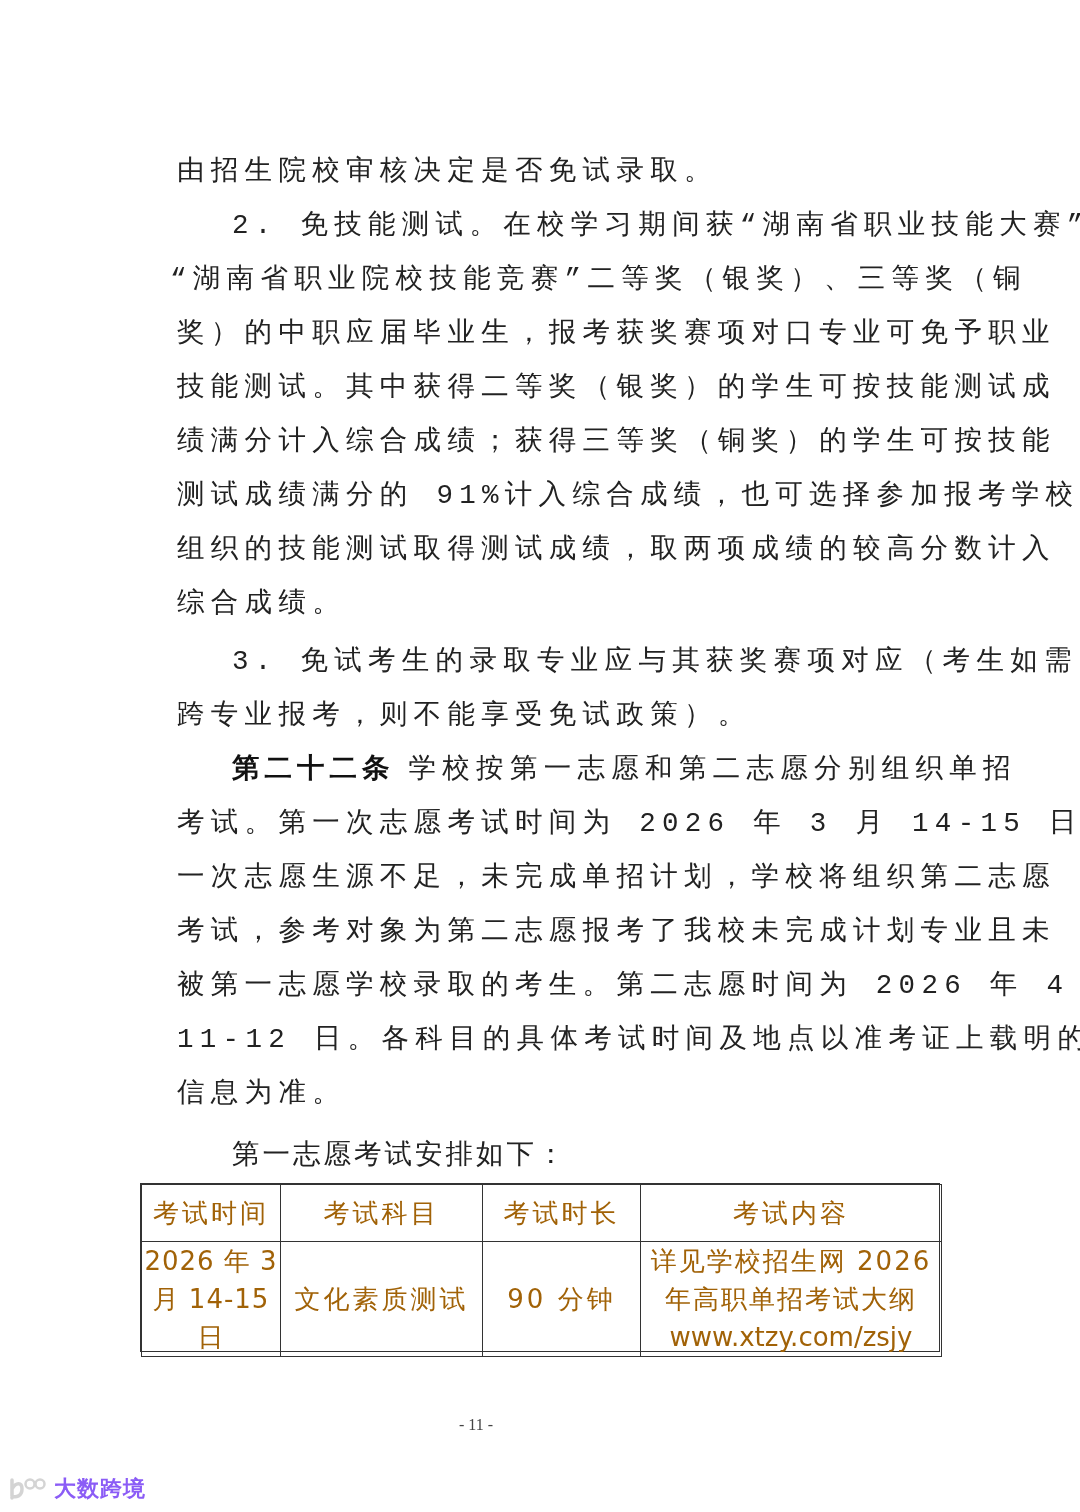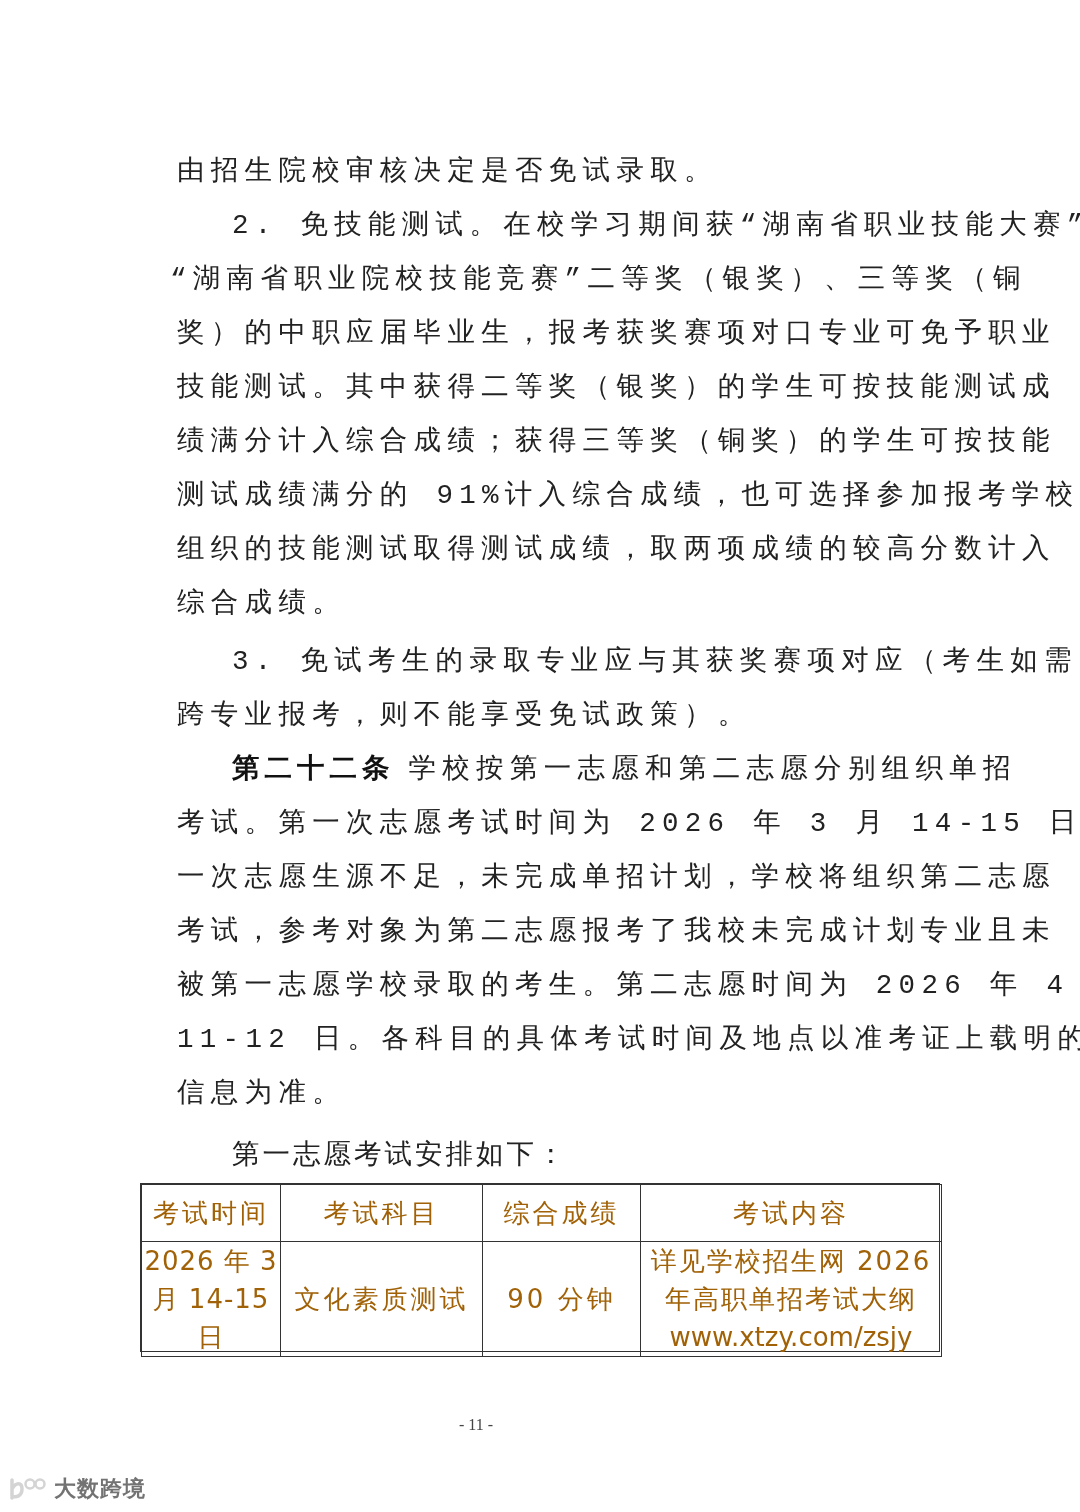--- a/index.html
+++ b/index.html
@@ -25,21 +25,21 @@
       font-weight: normal; font-size: 26px; color: #a16207; padding: 0; letter-spacing: 3px;
       line-height: 38px;
     }
     table.grid th { height: 56px; }
     .pagenum {
       position: absolute; left: 0; width: 952px; top: 1416px; text-align: center;
       font-family: "Liberation Serif", serif; font-size: 16px; color: #444;
     }
     .wm {
       position: absolute; left: 8px; top: 1474px; display: flex; align-items: center;
-      color: #737373; font-size: 22px; font-weight: bold; letter-spacing: 1px;
+      color: #8b5cf6; font-size: 22px; font-weight: bold; letter-spacing: 1px;
     }
     .wm svg { margin-right: 6px; }
   </style>
 </head>
 <body>
 
 <div class="page">
 
   <div class="line" style="top:152px">由招生院校审核决定是否免试录取。</div>
   <div class="line indent" style="top:206px">2. 免技能测试。在校学习期间获“湖南省职业技能大赛”</div>
@@ -71,21 +71,21 @@
       <colgroup>
         <col style="width:139px">
           <col style="width:202px">
           <col style="width:158px">
           <col style="width:301px">
       </colgroup>
       <tbody>
           <tr>
         <th>考试时间</th>
         <th>考试科目</th>
-        <th>综合成绩</th>
+        <th>考试时长</th>
         <th>考试内容</th>
       </tr>
       <tr>
         <td style="letter-spacing:1px;">
           <div>2026 年 3</div>
           <div>月 14-15</div>
           <div>日</div>
         </td>
         <td>文化素质测试</td>
         <td>90 分钟</td>

